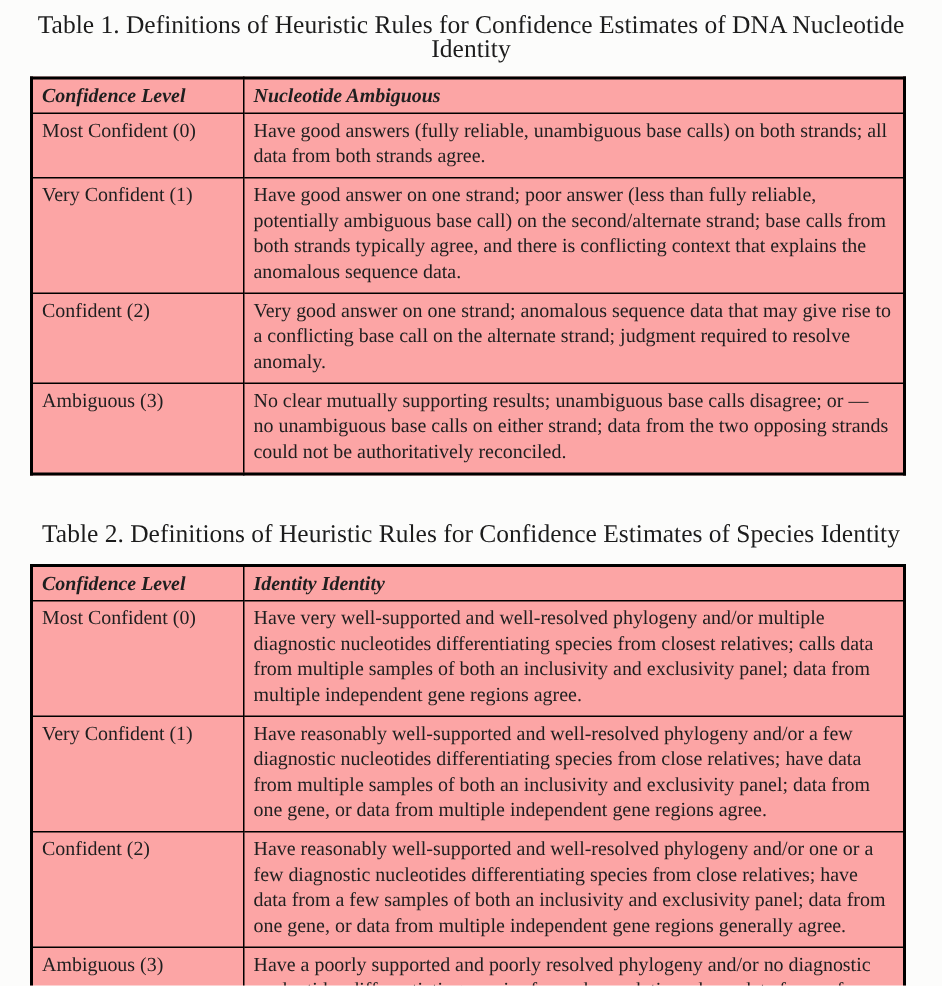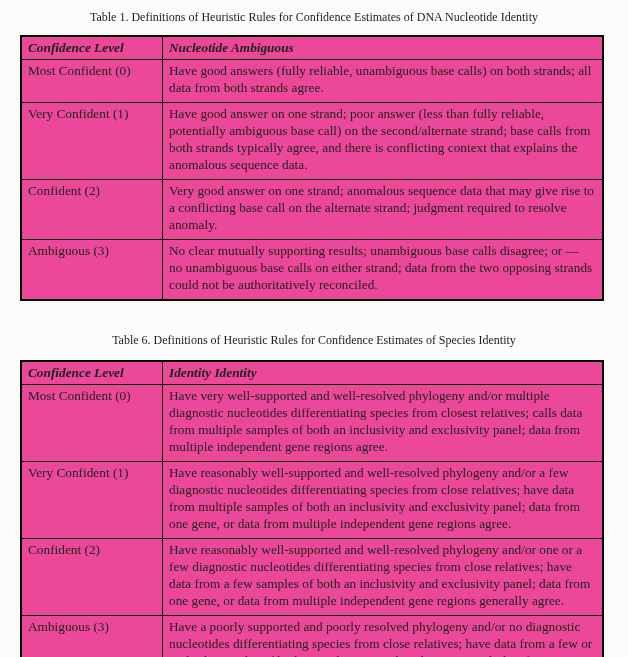--- a/index.html
+++ b/index.html
@@ -14,39 +14,39 @@
     font-family: "Liberation Serif", serif;
     overflow: hidden;
   }
   .page {
     width: 628px;
     height: 657px;
     position: relative;
   }
   .caption {
     text-align: center;
-    font-size: 12px;
+    font-size: 17px;
     line-height: 16px;
     color: #1c1c1c;
   }
   .caption-1 {
     padding-top: 9px;
     margin-bottom: 10px;
   }
   .caption-2 {
     margin-top: 31px;
     margin-bottom: 12px;
   }
   table.rules {
     border-collapse: collapse;
     table-layout: fixed;
     margin-left: 20px;
     width: 570px;
     border: 2px solid #000;
-    background: #ec4899;
+    background: #fca5a5;
   }
   table.rules th,
   table.rules td {
     border: 1.5px solid #000;
     vertical-align: top;
     font-size: 13.3px;
     line-height: 17px;
     text-align: left;
   }
   table.rules th {
@@ -89,21 +89,21 @@
       <td>Confident (2)</td>
       <td>Very good answer on one strand; anomalous sequence data that may give rise to a conflicting base call on the alternate strand; judgment required to resolve anomaly.</td>
     </tr>
     <tr>
       <td>Ambiguous (3)</td>
       <td>No clear mutually supporting results; unambiguous base calls disagree; or — no unambiguous base calls on either strand; data from the two opposing strands could not be authoritatively reconciled.</td>
     </tr>
   </tbody>
     </table>
 
-  <div class="caption caption-2">Table 6. Definitions of Heuristic Rules for Confidence Estimates of Species Identity</div>
+  <div class="caption caption-2">Table 2. Definitions of Heuristic Rules for Confidence Estimates of Species Identity</div>
 
   <table class="rules">
     <tbody>
         <tr>
       <th class="col-level">Confidence Level</th>
       <th class="col-def">Identity Identity</th>
     </tr>
     <tr>
       <td>Most Confident (0)</td>
       <td>Have very well-supported and well-resolved phylogeny and/or multiple diagnostic nucleotides differentiating species from closest relatives; calls data from multiple samples of both an inclusivity and exclusivity panel; data from multiple independent gene regions agree.</td>

